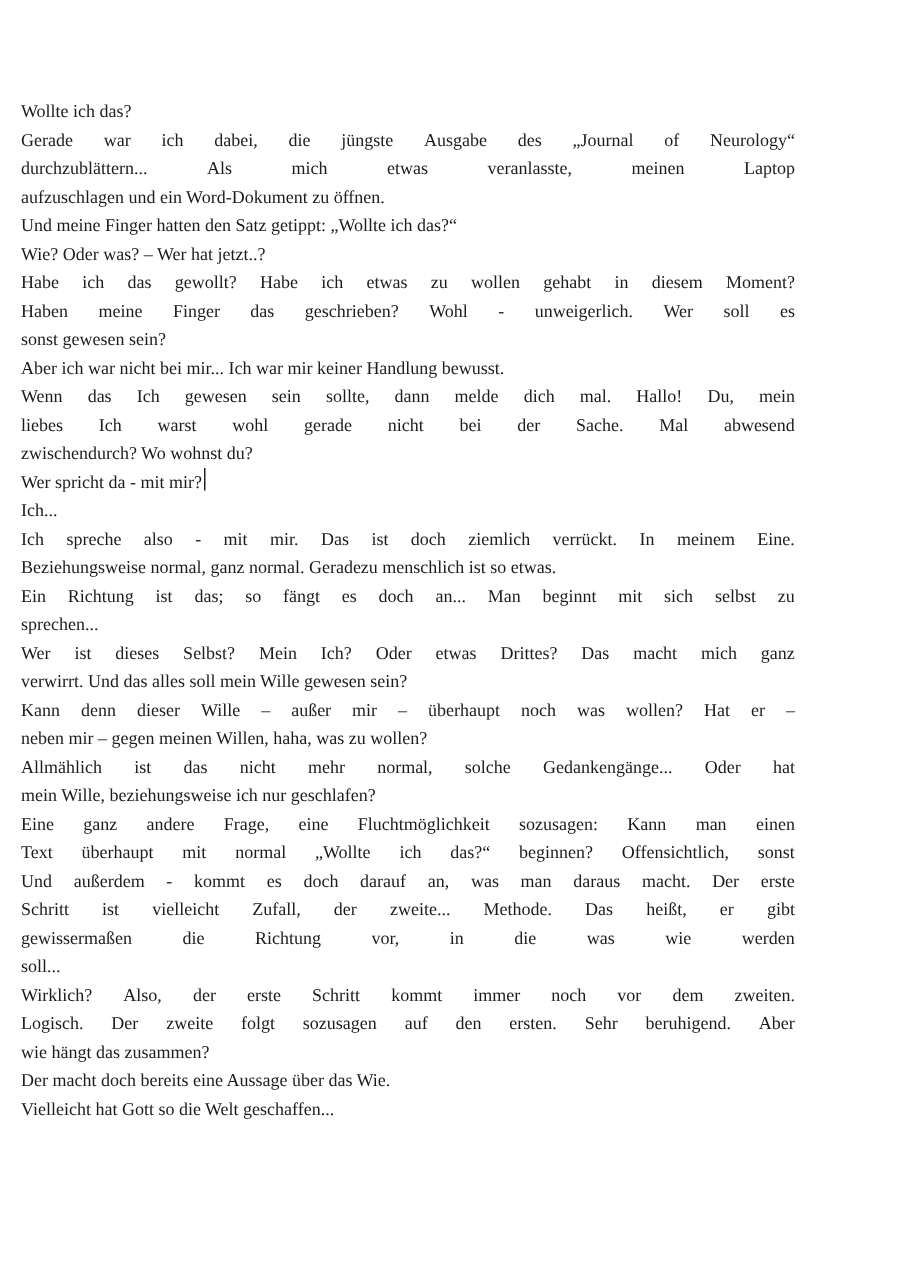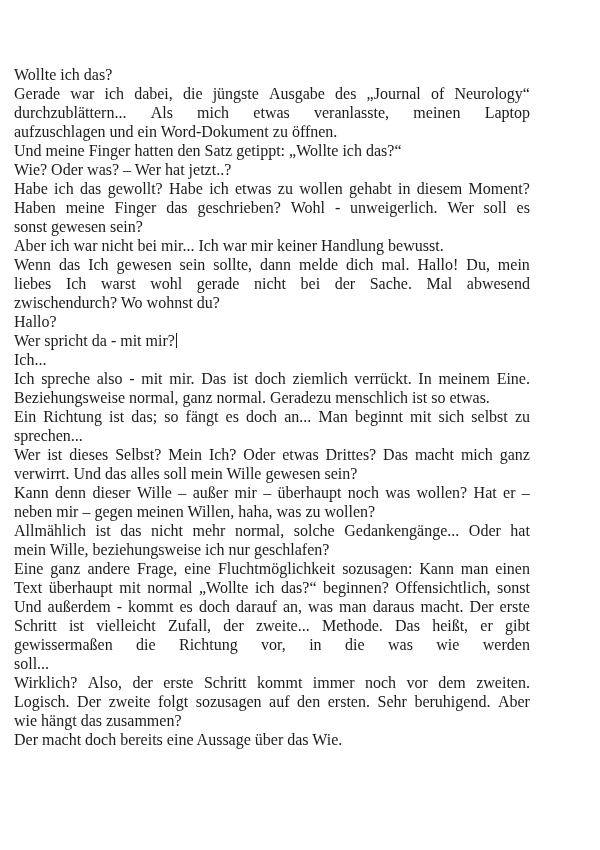--- a/index.html
+++ b/index.html
@@ -17,21 +17,21 @@
     width: 600px;
     height: 850px;
     background: #ffffff;
   }
   .doc-body {
     position: absolute;
     left: 14px;
     top: 65px;
     width: 516px;
     font-family: "Liberation Serif", "DejaVu Serif", serif;
-    font-size: 16px;
+    font-size: 12px;
     line-height: 19px;
     color: #1b1b1b;
     cursor: text;
   }
   .para {
     margin: 0;
     padding: 0;
   }
   .line {
     height: 19px;
@@ -156,23 +156,20 @@
           <span>wohl</span>
           <span>gerade</span>
           <span>nicht</span>
           <span>bei</span>
           <span>der</span>
           <span>Sache.</span>
           <span>Mal</span>
           <span>abwesend</span>
         </div>
         <div class="line last">zwischendurch? Wo wohnst du?</div>
-      </div>
-      <div class="para">
-        <div class="line last">Hallo?</div>
       </div>
       <div class="para">
         <div class="line last">Wer spricht da - mit mir?<span class="caret"></span></div>
       </div>
       <div class="para">
         <div class="line last">Ich...</div>
       </div>
       <div class="para">
         <div class="line just">
           <span>Ich</span>
@@ -359,14 +356,17 @@
           <span>ersten.</span>
           <span>Sehr</span>
           <span>beruhigend.</span>
           <span>Aber</span>
         </div>
         <div class="line last">wie hängt das zusammen?</div>
       </div>
       <div class="para">
         <div class="line last">Der macht doch bereits eine Aussage über das Wie.</div>
       </div>
+      <div class="para">
+        <div class="line last">Vielleicht hat Gott so die Welt geschaffen...</div>
+      </div>
     </div>
 </div>
 
 </body></html>

